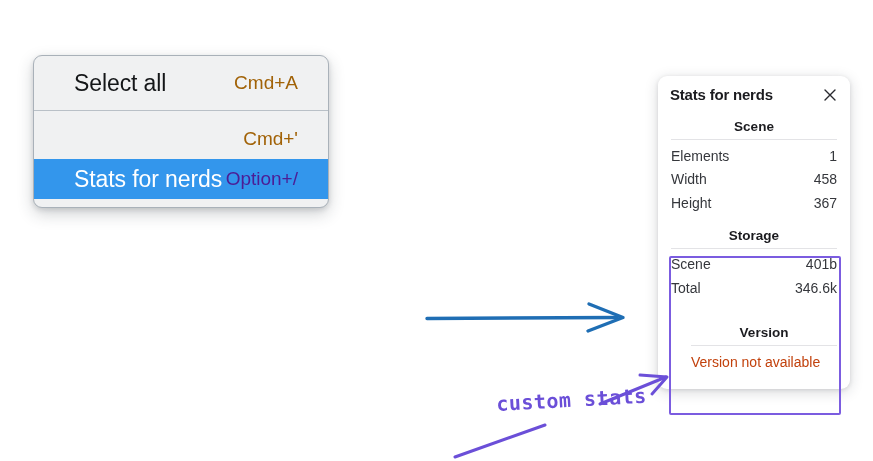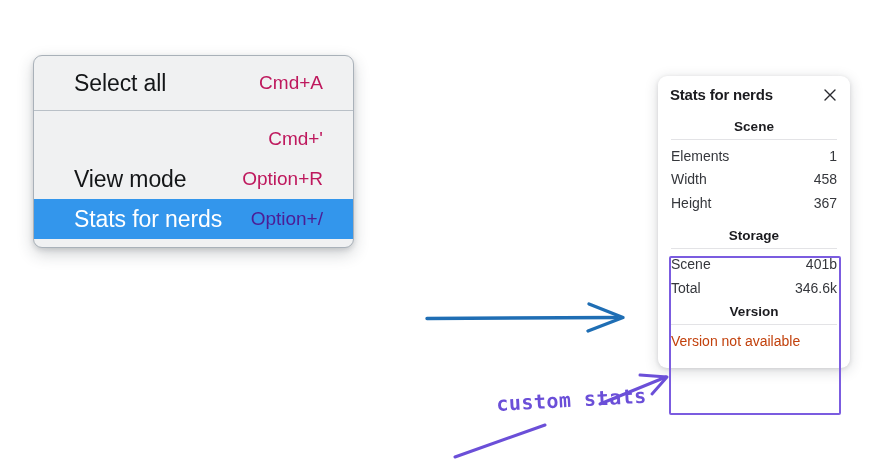--- a/index.html
+++ b/index.html
@@ -14,21 +14,21 @@
     overflow: hidden;
     font-family: "Liberation Sans", sans-serif;
     -webkit-font-smoothing: antialiased;
   }
 
   
   #context-menu {
     position: absolute;
     left: 33px;
     top: 55px;
-    width: 321px;
+    width: 296px;
     background: #f0f1f2;
     border: 1px solid #a9b1b9;
     border-radius: 9px;
     box-shadow: 0 6px 16px rgba(40,50,60,0.22), 0 2px 5px rgba(40,50,60,0.14);
     box-sizing: border-box;
     overflow: hidden;
     padding-top: 7px;
     padding-bottom: 8px;
   }
   .menu-group { }
@@ -50,21 +50,21 @@
   }
   .menu-item .label {
     font-size: 23px;
     color: #141618;
     letter-spacing: -0.1px;
     white-space: nowrap;
   }
   .menu-item .shortcut {
     margin-left: auto;
     font-size: 19px;
-    color: #be185d;
+    color: #a16207;
     white-space: nowrap;
   }
   .menu-item.selected {
     background: #3396ec;
   }
   .menu-item.selected .label { color: #ffffff; }
   .menu-item.selected .shortcut { color: #4c1d95; }
 
   
   #stats-panel {
@@ -174,24 +174,20 @@
       <span class="shortcut">Cmd+A</span>
     </div>
   </div>
 
   <div class="menu-sep"></div>
 
   <div class="menu-group group-bottom">
     <div class="menu-item">
       <span class="shortcut">Cmd+'</span>
     </div>
-    <div class="menu-item">
-      <span class="label">View mode</span>
-      <span class="shortcut">Option+R</span>
-    </div>
     <div class="menu-item selected">
       <span class="label">Stats for nerds</span>
       <span class="shortcut">Option+/</span>
     </div>
   </div>
 
 </div>
 
 <div id="stats-panel">
 
@@ -227,21 +223,21 @@
     <div class="stat-row">
       <span class="k">Scene</span>
       <span class="v">401b</span>
     </div>
     <div class="stat-row">
       <span class="k">Total</span>
       <span class="v">346.6k</span>
     </div>
   </div>
 
-  <div style="margin-top:1px;">
+  <div style="margin-top:22px;padding-left:20px;">
     <div class="section-head">Version</div>
     <div class="hr"></div>
     <div class="single-line">Version not available</div>
   </div>
 
 </div>
 
 <div id="annot-box"></div>
 
 <svg id="annotations" viewBox="0 0 873 461">

